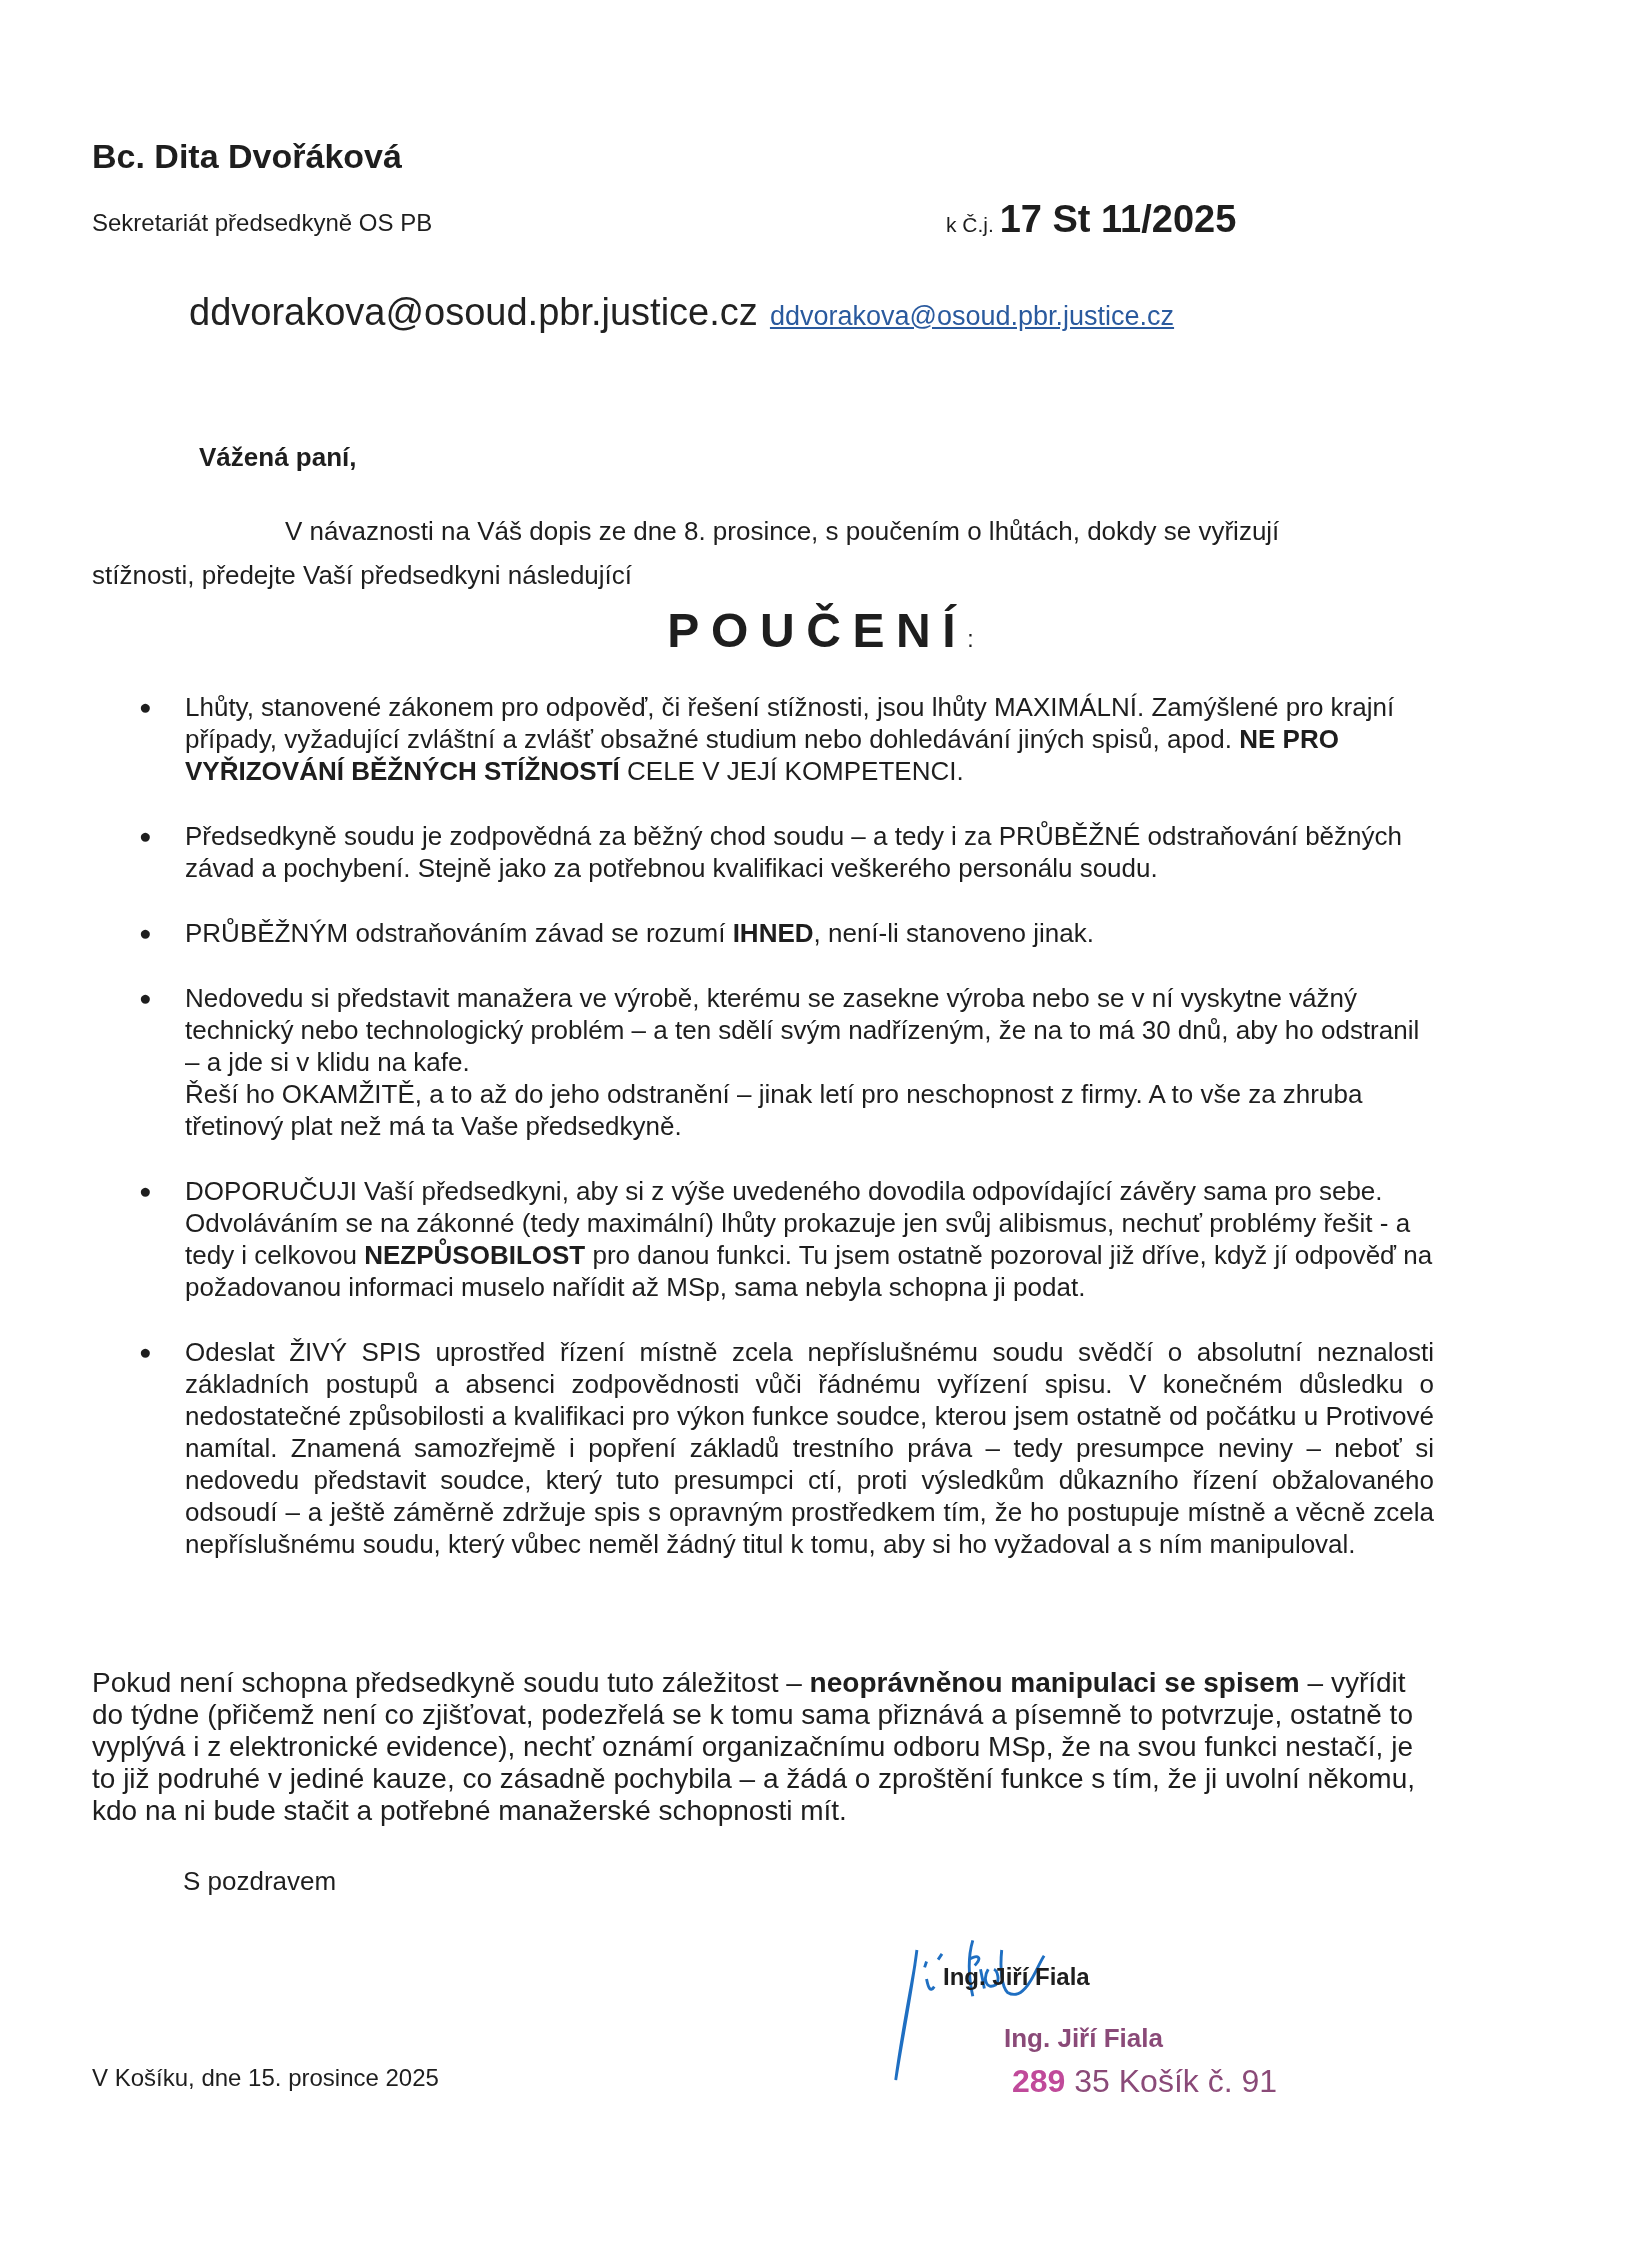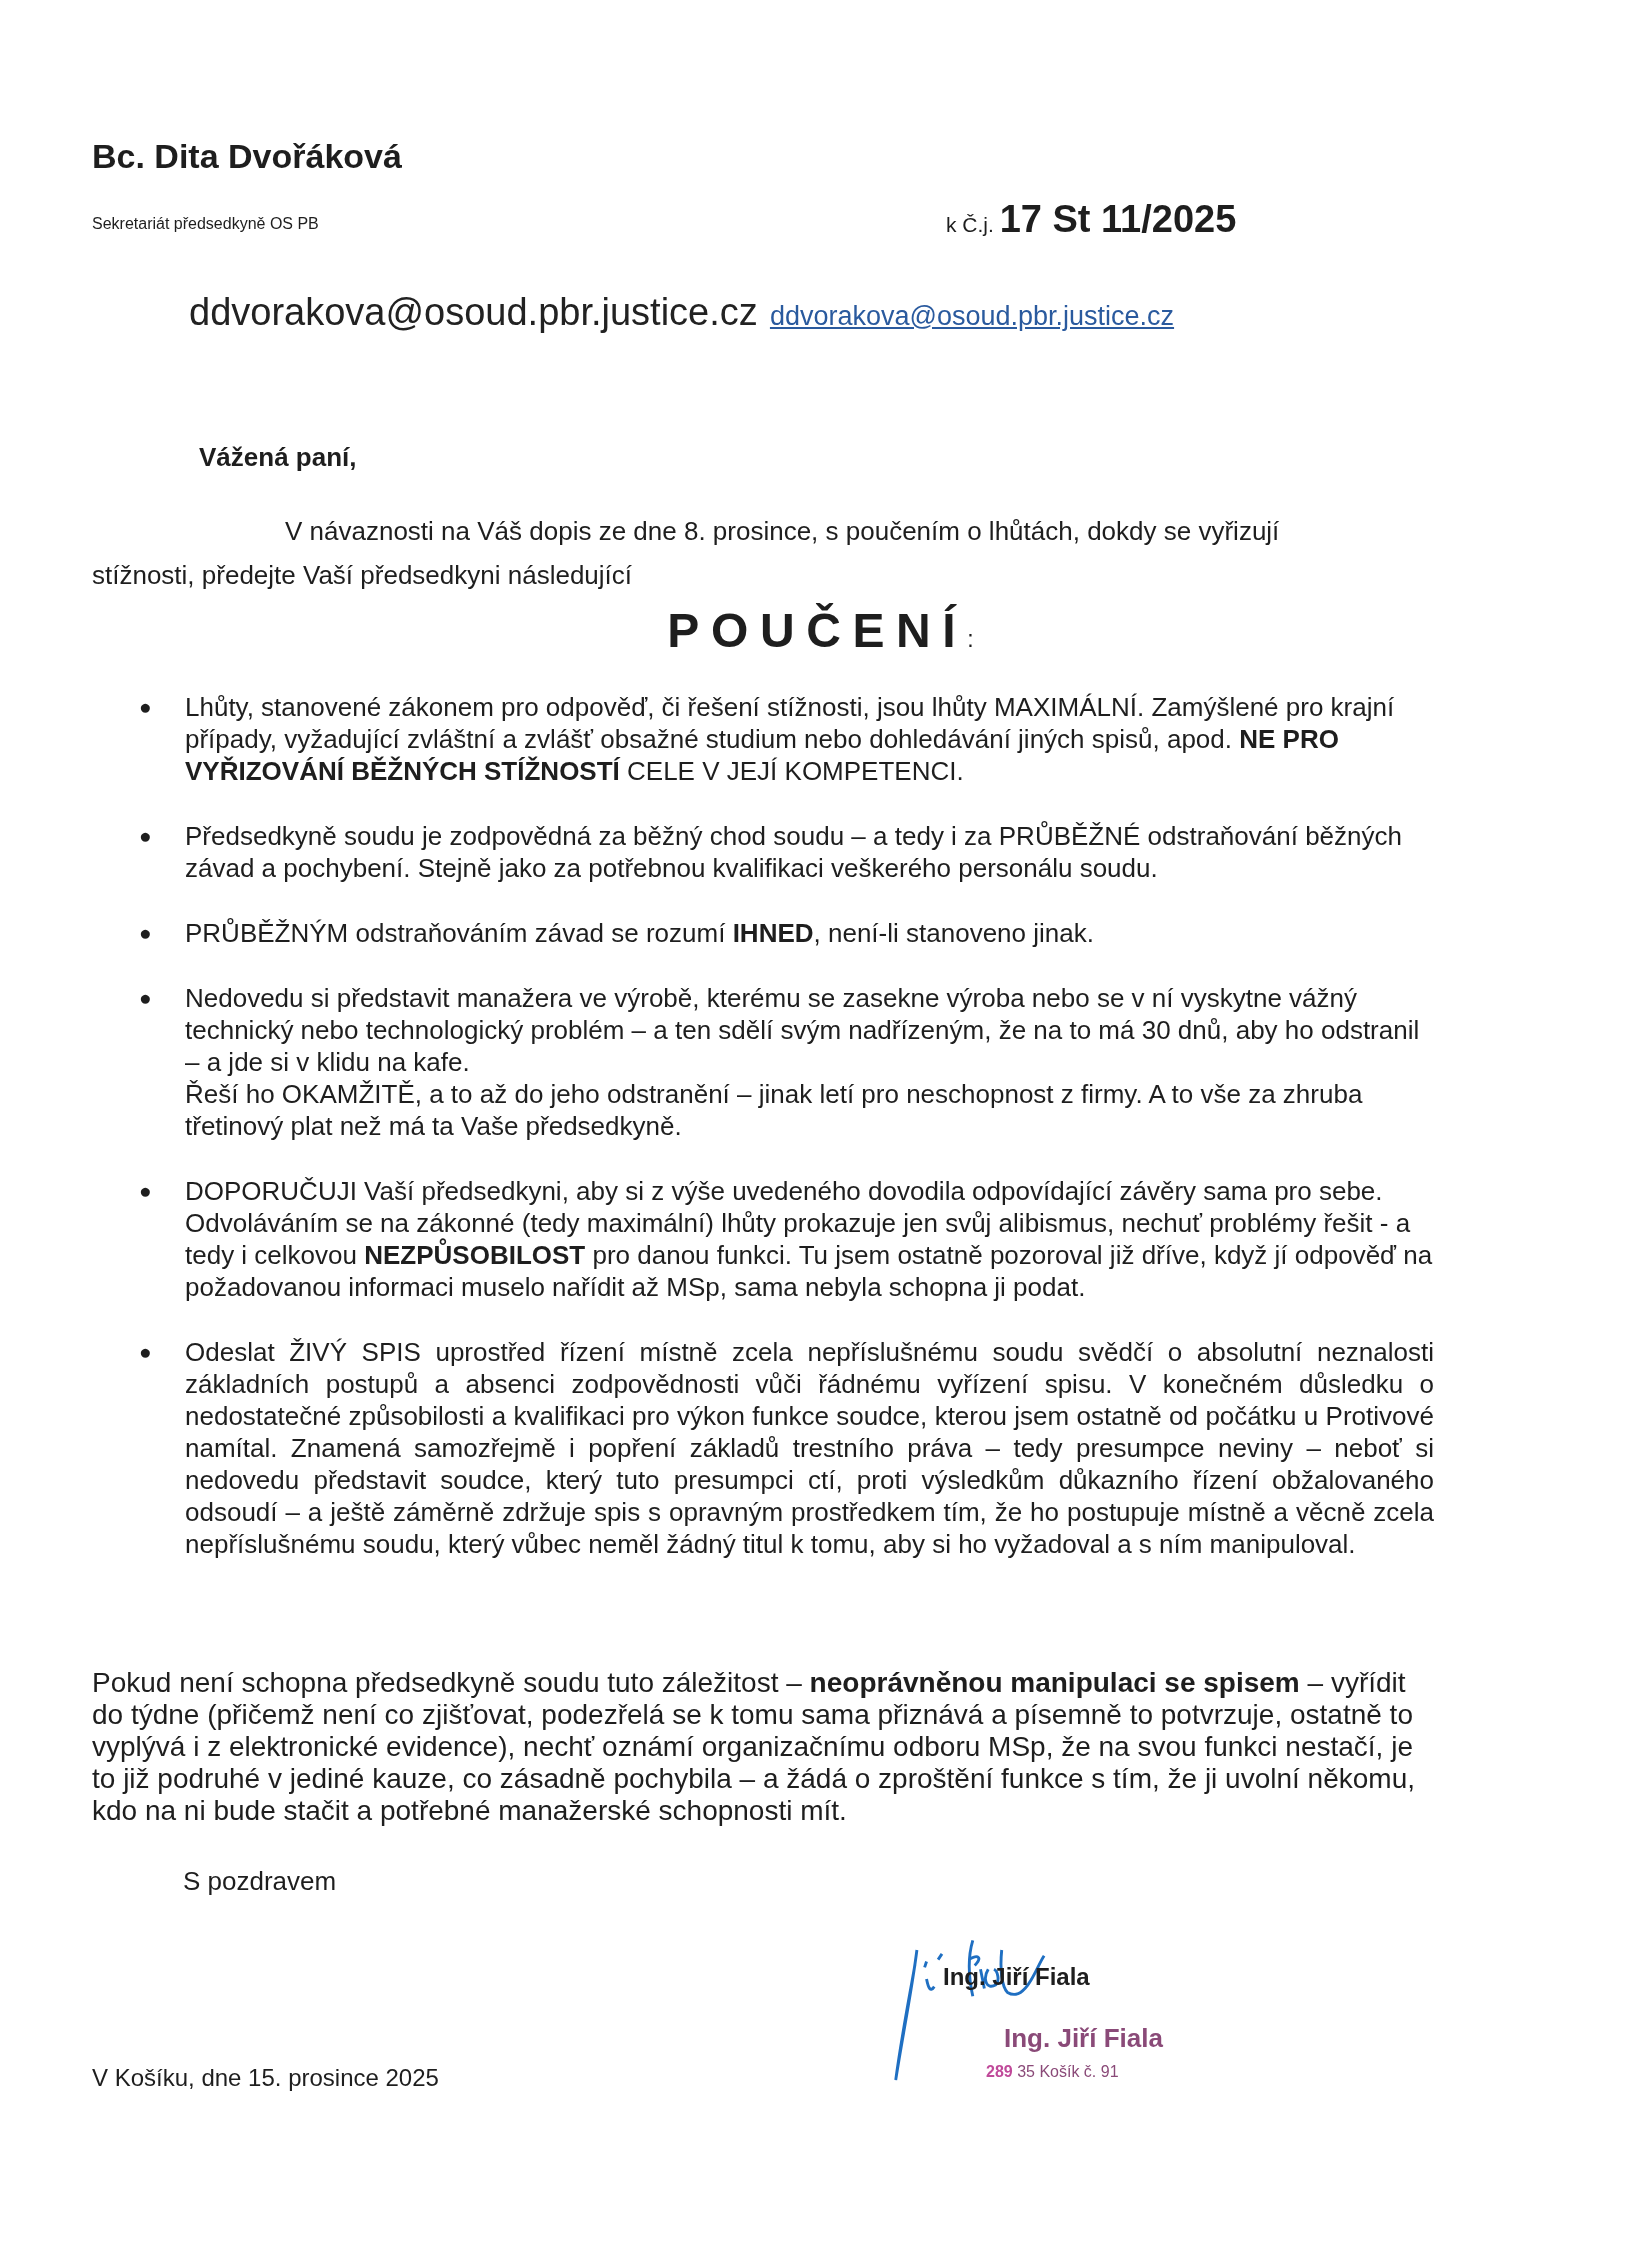--- a/index.html
+++ b/index.html
@@ -2,41 +2,41 @@
 <html><head>
 <meta charset="utf-8">
 <style>
   html, body { margin: 0; padding: 0; background: #ffffff; }
   body {
     width: 1641px; height: 2257px; position: relative; overflow: hidden;
     font-family: "Liberation Sans", sans-serif; color: #1e1e1e;
   }
   .abs { position: absolute; }
   .name { left: 92px; top: 137px; font-size: 34px; font-weight: bold; }
-  .dept { left: 92px; top: 215px; font-size: 16px; }
+  .dept { left: 92px; top: 209px; font-size: 24px; }
   .ref { left: 946px; top: 198px; font-size: 21px; }
   .ref .num { font-size: 38px; font-weight: bold; text-align: center; }
   .email-row { left: 189px; top: 268px; white-space: nowrap; margin-top: 23px; }
   .email-big { font-size: 38px; color: #222; }
   .email-link { font-size: 27px; color: #2a5a9e; text-decoration: underline; margin-left: 7.7px; }
   .salutation { left: 183px; top: 442px; font-size: 26px; font-weight: bold; margin-left: 16px; }
   .intro { left: 92px; top: 509px; width: 1274px; font-size: 26px; line-height: 44px; text-indent: 193px; }
   .title { left: 0; width: 1641px; top: 603px; text-align: center; font-size: 48px; font-weight: bold; letter-spacing: 11.6px; }
   .title .colon { font-size: 23px; font-weight: normal; letter-spacing: 0; }
   ul.points { position: absolute; left: 135px; top: 691px; width: 1299px; margin: 0; padding: 0; list-style: none; }
   ul.points li { position: relative; padding-left: 50px; font-size: 26px; line-height: 32px; margin-bottom: 33px; }
   ul.points li .bullet { position: absolute; left: 3.9px; top: 0; font-size: 21px; }
   ul.points li.justify { text-align: justify; }
   .closing { left: 92px; top: 1667px; width: 1337px; font-size: 28px; line-height: 32px; }
   .greet { left: 183px; top: 1866px; font-size: 26px; }
   .place-date { left: 92px; top: 2064px; font-size: 24px; }
   .signature { left: 888px; top: 1921px; }
   .typed-name { left: 943px; top: 1963px; font-size: 24px; font-weight: bold; }
   .stamp-name { left: 1004px; top: 2023px; font-size: 26px; font-weight: bold; color: #8a4a78; }
-  .stamp-addr { left: 986px; top: 2063px; font-size: 16px; color: #8a4a78; }
+  .stamp-addr { left: 1012px; top: 2063px; font-size: 32px; color: #8a4a78; }
   .stamp-addr .zip { color: #c04a9a; font-weight: bold; }
   b { font-weight: bold; }
 </style>
 </head>
 <body>
 
 <div class="abs name">Bc. Dita Dvořáková</div>
 <div class="abs dept">Sekretariát předsedkyně OS PB</div>
 <div class="abs ref">
   <span>k Č.j.</span>

